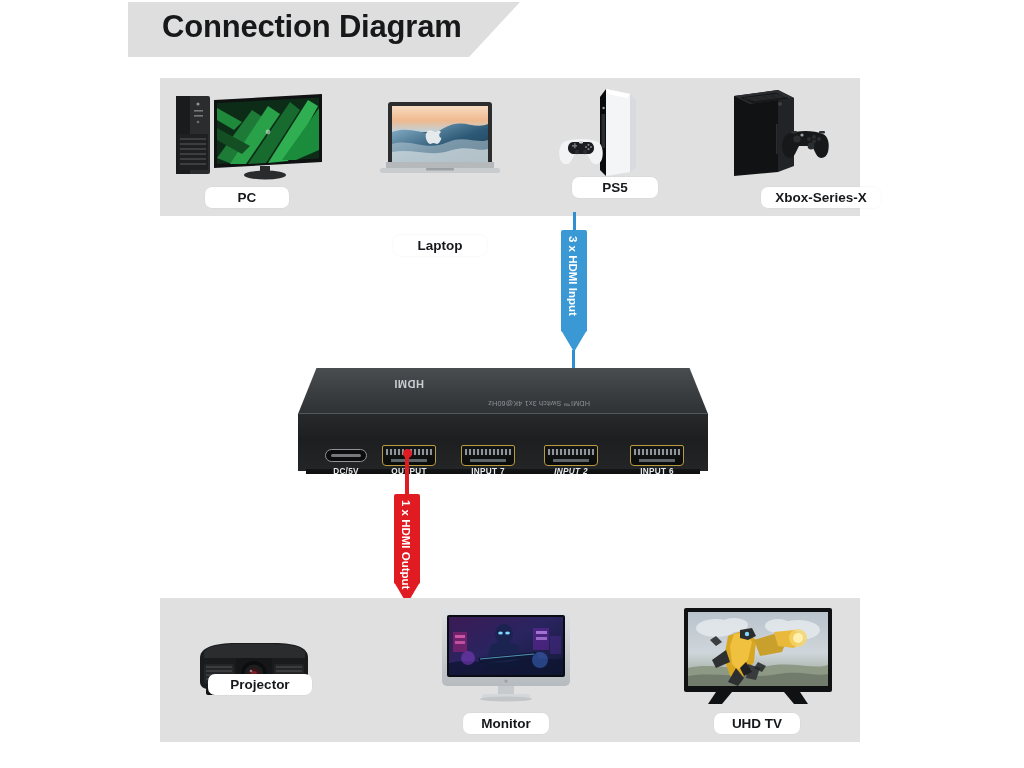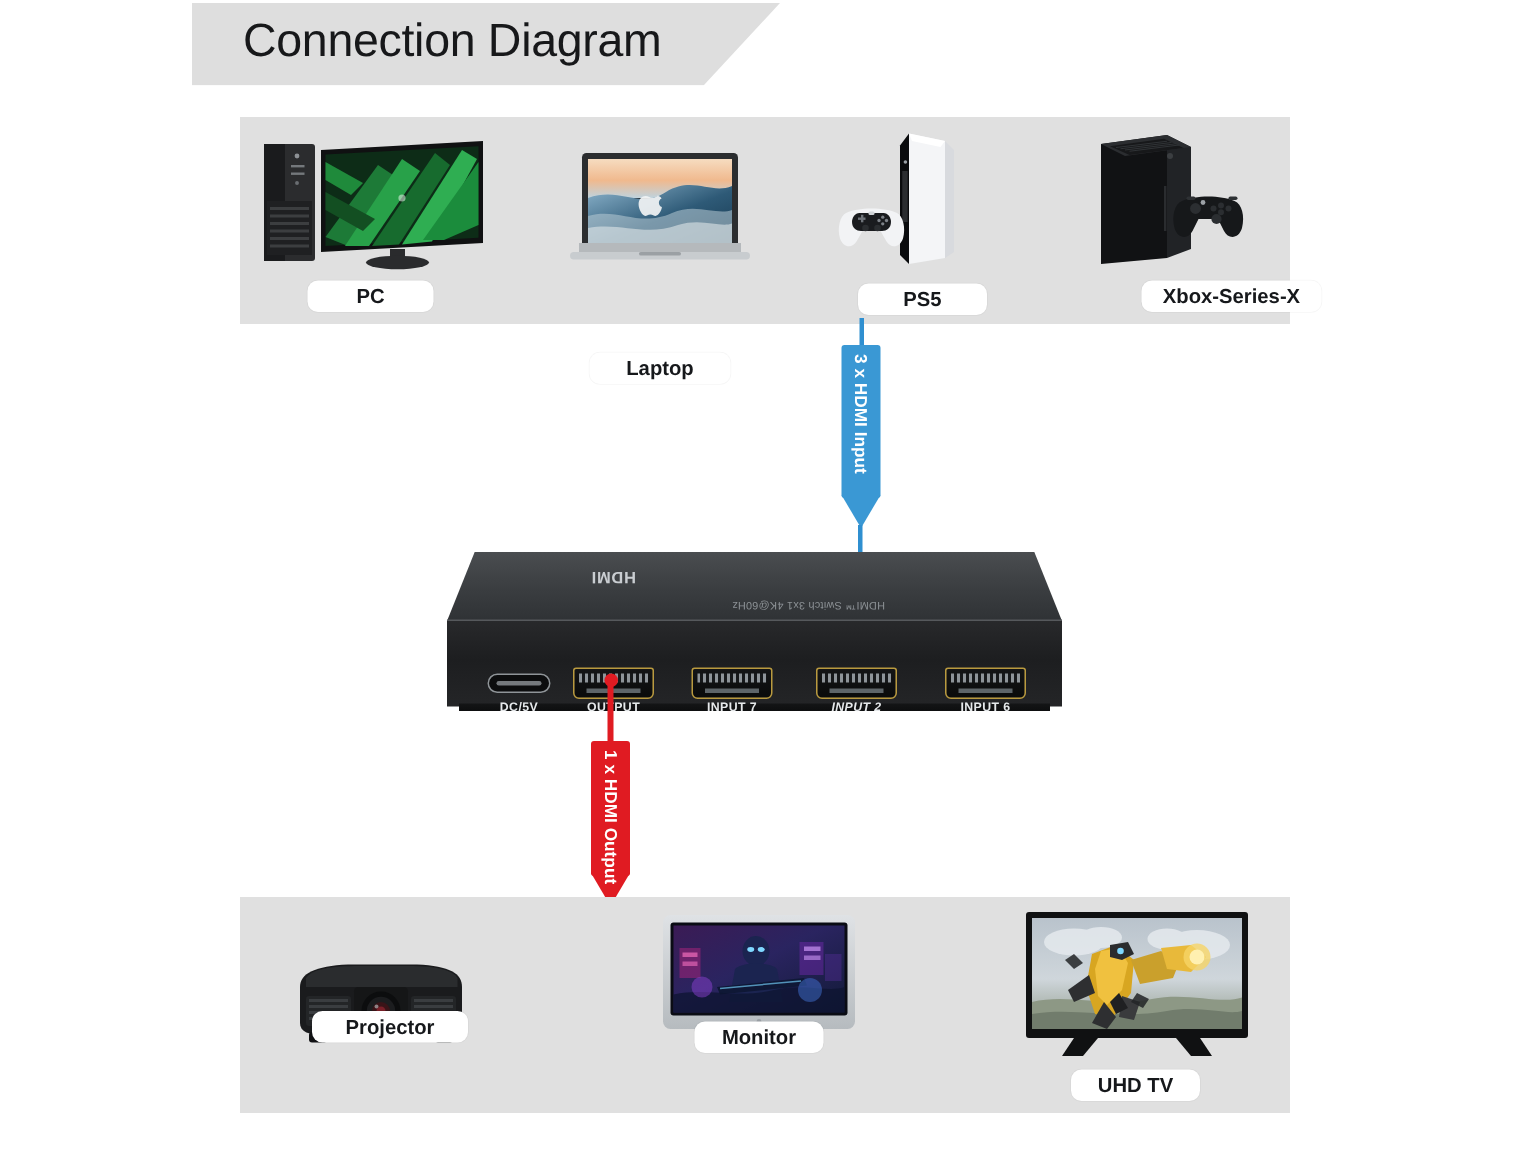--- a/index.html
+++ b/index.html
@@ -14,21 +14,21 @@
 
   
   .title-banner{
     position:absolute;left:128px;top:2px;
     width:392px;height:55px;
     background:#dedede;
     clip-path:polygon(0 0, 100% 0, 87% 100%, 0 100%);
   }
   .title-text{
     position:absolute;left:162px;top:9px;
-    font-size:31px;font-weight:normal;color:#17181a;
+    font-size:31px;font-weight:bold;color:#17181a;
     letter-spacing:-0.2px;white-space:nowrap;
   }
 
   
   .panel{
     position:absolute;background:#e0e0e0;
   }
   #sources-panel{left:160px;top:78px;width:700px;height:138px;}
   #sinks-panel{left:160px;top:598px;width:700px;height:144px;}
 
@@ -219,21 +219,21 @@
         <circle cx="32.5" cy="60.8" r="1.1" fill="#7d8288"></circle>
         <circle cx="35" cy="63" r="1.1" fill="#7d8288"></circle>
         <circle cx="32.5" cy="65.2" r="1.1" fill="#7d8288"></circle>
         <circle cx="30" cy="63" r="1.1" fill="#7d8288"></circle>
         <rect x="23" y="57" width="4" height="2.4" rx="1" fill="#cfd3d7"></rect>
         <circle cx="21" cy="68" r="2.2" fill="#2b2e31"></circle>
         <circle cx="29" cy="68" r="2.2" fill="#2b2e31"></circle>
       </g>
     </svg>
   </div>
-  <div class="dev-label" style="left:572px;top:189px;width:86px;">PS5</div>
+  <div class="dev-label" style="left:572px;top:177px;width:86px;">PS5</div>
 
   <div class="dev" style="left:716px;top:84px;width:118px;height:98px;">
     <svg class="dev-art" width="118" height="98" viewBox="0 0 118 98">
 
       <path d="M18 12 L62 6 L62 88 L18 92 Z" fill="#111214"></path>
       <path d="M62 6 L78 14 L78 82 L62 88 Z" fill="#212326"></path>
       <path d="M18 12 L62 6 L78 14 L34 20 Z" fill="#2b2d30"></path>
 
       <path d="M24 13.5 L60 8.5 L73 14.6 L37 19.4 Z" fill="#17181a"></path>
       <g stroke="#303336" stroke-width="0.7">
@@ -401,21 +401,21 @@
         <circle cx="28" cy="50" r="7" fill="#8a3fd0"></circle>
         <circle cx="100" cy="52" r="8" fill="#3f6fd0"></circle>
       </g>
       <circle cx="66" cy="73" r="1.6" fill="#9aa0a5"></circle>
 
       <rect x="58" y="78" width="16" height="9" fill="#c6cacd"></rect>
       <rect x="42" y="86" width="48" height="5" rx="2" fill="#d3d7da"></rect>
       <ellipse cx="66" cy="91" rx="26" ry="2.5" fill="#c2c6c9"></ellipse>
     </svg>
   </div>
-  <div class="dev-label" style="left:463px;top:681px;width:86px;">Monitor</div>
+  <div class="dev-label" style="left:463px;top:713px;width:86px;">Monitor</div>
 
   <div class="dev" style="left:682px;top:606px;width:152px;height:98px;">
     <svg class="dev-art" width="152" height="98" viewBox="0 0 152 98">
       <defs>
         <linearGradient id="tvSky" x1="0" y1="0" x2="0" y2="1">
           <stop offset="0%" stop-color="#b9c3cc"></stop>
             <stop offset="55%" stop-color="#cfd6db"></stop>
           <stop offset="100%" stop-color="#8f9a8a"></stop>
         </linearGradient>
       </defs>

